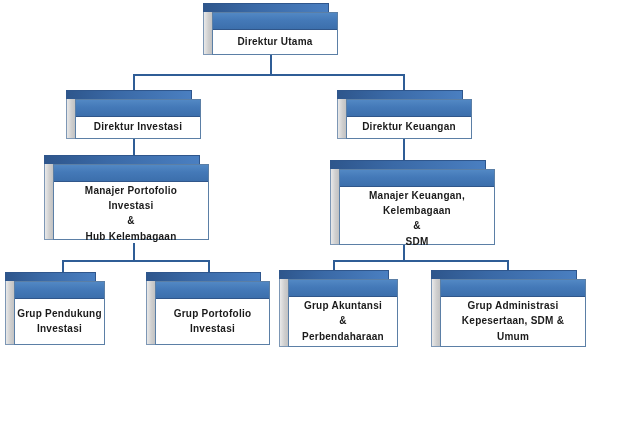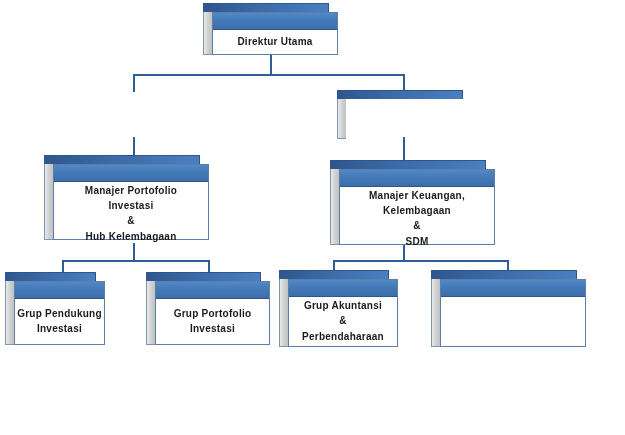--- a/index.html
+++ b/index.html
@@ -127,24 +127,40 @@
     <div class="side"></div>
     <div class="top-face"></div>
     <div class="front">
       <div class="band"></div>
       <div class="label">
         <span class="ln">Direktur Utama</span>
       </div>
     </div>
   </div>
 
+  <div class="node" style="left:66px; top:90px; width:135px; height:49px;">
+    <div class="side"></div>
+    <div class="top-face"></div>
+    <div class="front">
+      <div class="band"></div>
+      <div class="label">
+        <span class="ln">Direktur Investasi</span>
+      </div>
+    </div>
+  </div>
 
   <div class="node" style="left:337px; top:90px; width:135px; height:49px;">
     <div class="side"></div>
     <div class="top-face"></div>
+    <div class="front">
+      <div class="band"></div>
+      <div class="label">
+        <span class="ln">Direktur Keuangan</span>
+      </div>
+    </div>
   </div>
 
   <div class="node" style="left:44px; top:148px; width:165px; height:85px;margin-top:7px;">
     <div class="side"></div>
     <div class="top-face"></div>
     <div class="front">
       <div class="band"></div>
       <div class="label">
         <span class="ln">Manajer Portofolio</span>
         <span class="ln">Investasi</span>
@@ -203,16 +219,21 @@
         <span class="ln">Perbendaharaan</span>
       </div>
     </div>
   </div>
 
   <div class="node" style="left:431px; top:270px; width:155px; height:77px;">
     <div class="side"></div>
     <div class="top-face"></div>
     <div class="front">
       <div class="band"></div>
+      <div class="label">
+        <span class="ln">Grup Administrasi</span>
+        <span class="ln">Kepesertaan, SDM &amp;</span>
+        <span class="ln">Umum</span>
+      </div>
     </div>
   </div>
 
 </div>
 
 </body></html>

